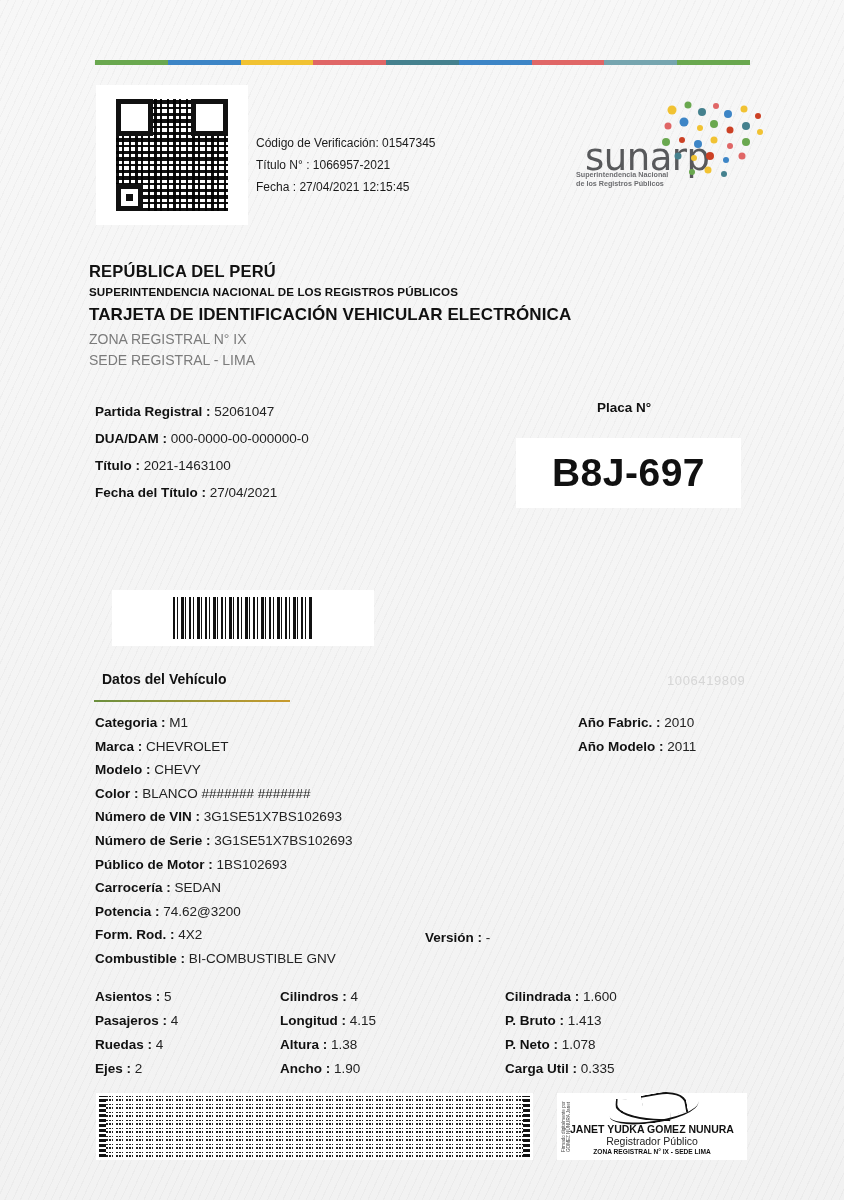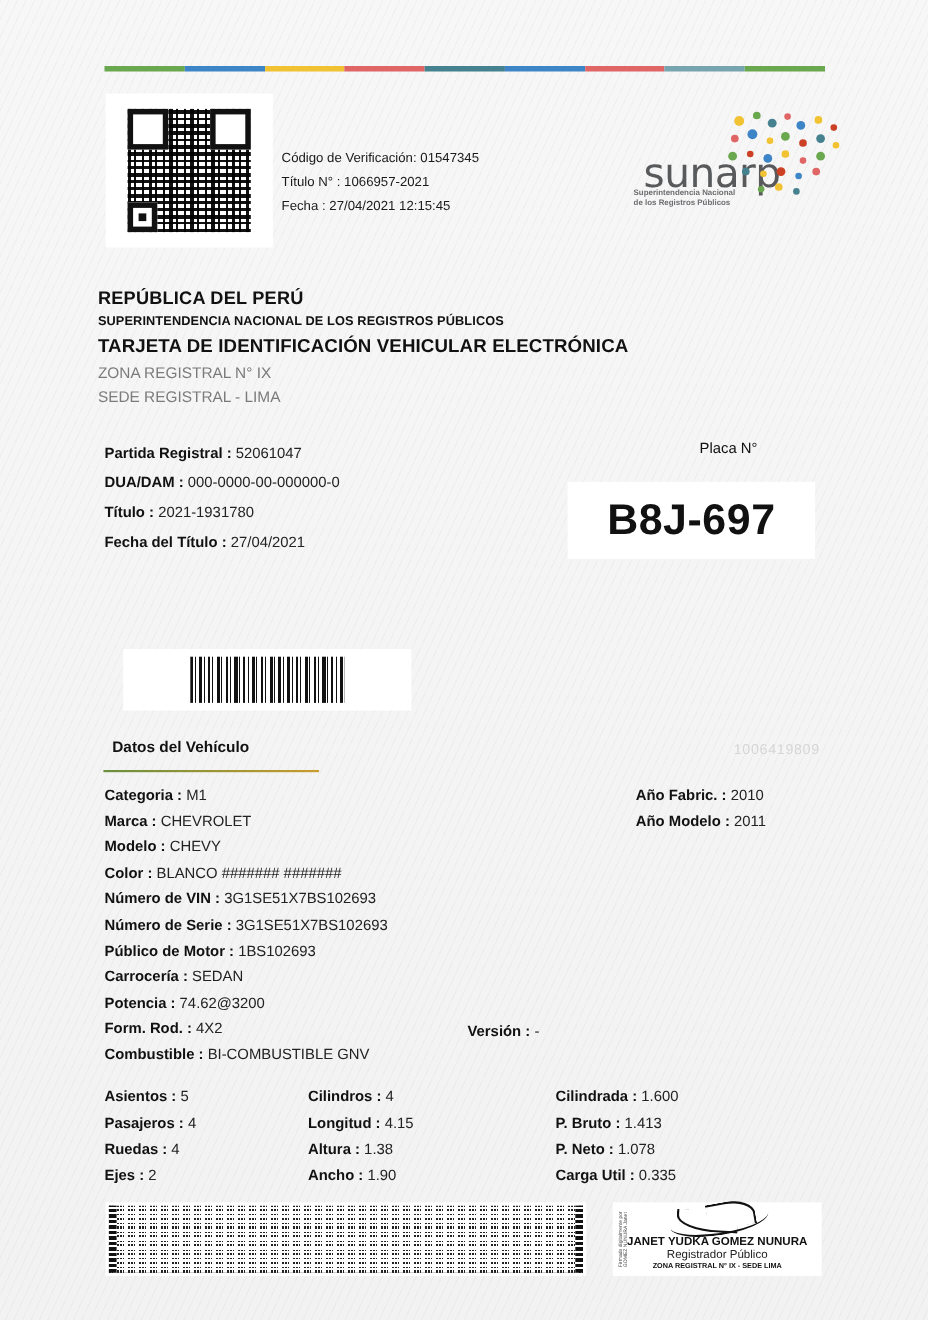--- a/index.html
+++ b/index.html
@@ -106,21 +106,21 @@
   .h-sede { top: 352px; font-size: 14px; color: #7b7b7b; }
 
   
   .reg { position: absolute; left: 95px; top: 403px; width: 420px; }
   .reg-row { margin-bottom: 9px; font-size: 13.5px; line-height: 18px; }
   .reg-row b { font-weight: bold; color: #111; }
   .reg-row span { color: #222; }
 
   .placa-label {
     position: absolute; top: 400px; left: 597px;
-    font-size: 13.5px; font-weight: normal; color: #111; margin-left: 39px;
+    font-size: 13.5px; font-weight: bold; color: #111;
   }
   .placa-box {
     position: absolute; top: 438px; left: 516px;
     width: 225px; height: 70px;
     background: #fff;
     display: flex; align-items: center; justify-content: center;
   }
   .placa-box span {
     font-size: 39px; font-weight: bold; color: #111; letter-spacing: .5px;
     font-family: "Liberation Sans", sans-serif;
@@ -323,21 +323,21 @@
     <div class="reg-row">
       <b>Partida Registral :</b>
       <span>52061047</span>
     </div>
     <div class="reg-row">
       <b>DUA/DAM :</b>
       <span>000-0000-00-000000-0</span>
     </div>
     <div class="reg-row">
       <b>Título :</b>
-      <span>2021-1931780</span>
+      <span>2021-1463100</span>
     </div>
     <div class="reg-row">
       <b>Fecha del Título :</b>
       <span>27/04/2021</span>
     </div>
   </div>
 
   <div class="placa-label">Placa N°</div>
   <div class="placa-box">
     <span>B8J-697</span>

